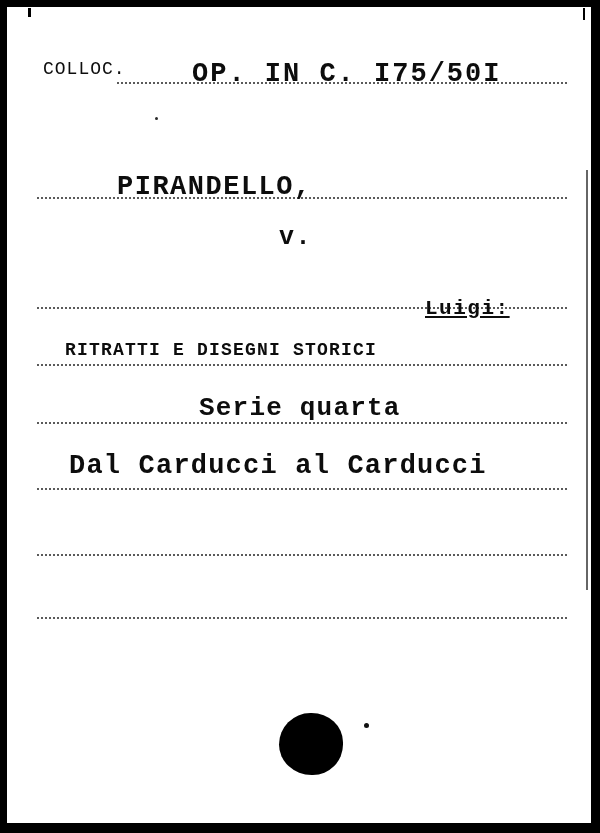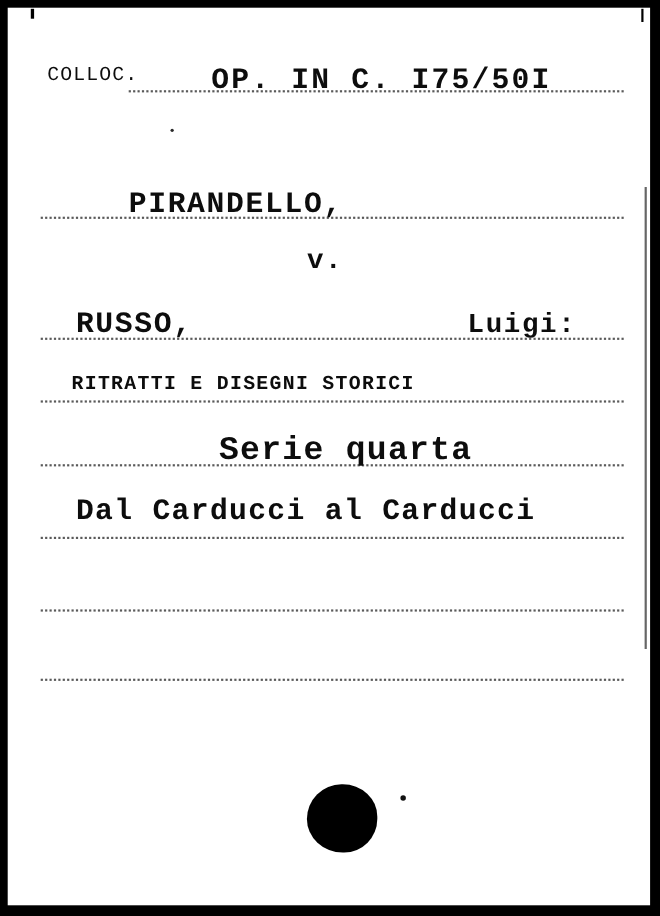--- a/index.html
+++ b/index.html
@@ -128,36 +128,37 @@
   }
   .second-surname {
     left: 62px;
     top: 274px;
     font-size: 27px;
     letter-spacing: 1.5px;
     font-weight: bold;
   }
   .second-first {
     left: 418px;
-    top: 274px;
-    font-size: 25px;
-    letter-spacing: 1.5px;
-    font-weight: bold;
+    top: 290px;
+    font-size: 21px;
+    letter-spacing: 1.5px;
+    font-weight: bold;
+    text-decoration: underline;
   }
   .title-main {
     left: 58px;
     top: 333px;
     font-size: 18px;
     letter-spacing: 1.2px;
     font-weight: bold;
   }
   .title-sub {
     left: 192px;
     top: 386px;
-    font-size: 30px;
+    font-size: 26px;
     letter-spacing: 1.2px;
     font-weight: bold;
   }
   .title-sub2 {
     left: 62px;
     top: 444px;
     font-size: 27px;
     letter-spacing: 1.2px;
     font-weight: bold;
   }
@@ -212,21 +213,20 @@
     <div class="dotline" style="top:415px;"></div>
     <div class="dotline" style="top:481px;"></div>
     <div class="dotline" style="top:547px;"></div>
     <div class="dotline" style="top:610px;"></div>
 
     <div class="typed colloc-label">COLLOC.</div>
     <div class="typed callnum">OP. IN C. I75/50I</div>
 
     <div class="typed author-surname">PIRANDELLO,</div>
     <div class="typed vide">v.</div>
-    <div class="typed second-surname">RUSSO,</div>
     <div class="typed second-first">Luigi:</div>
     <div class="typed title-main">RITRATTI E DISEGNI STORICI</div>
     <div class="typed title-sub">Serie quarta</div>
     <div class="typed title-sub2">Dal Carducci al Carducci</div>
 
     <div class="blot"></div>
     <div class="speck-small"></div>
     <div class="speck-tiny"></div>
 
   </div>

